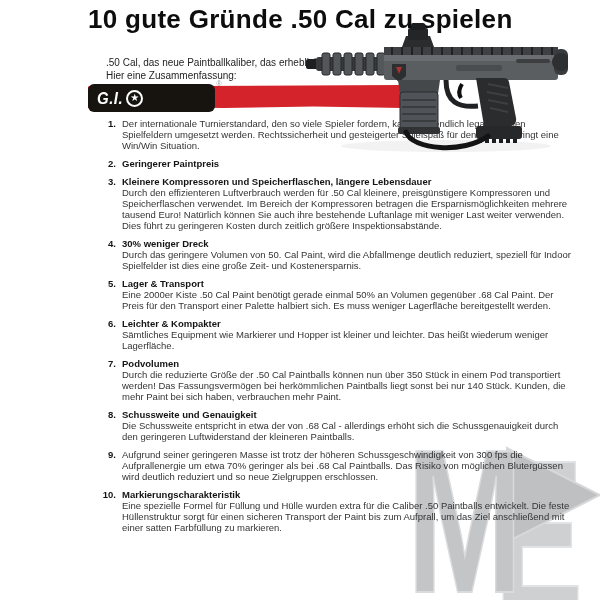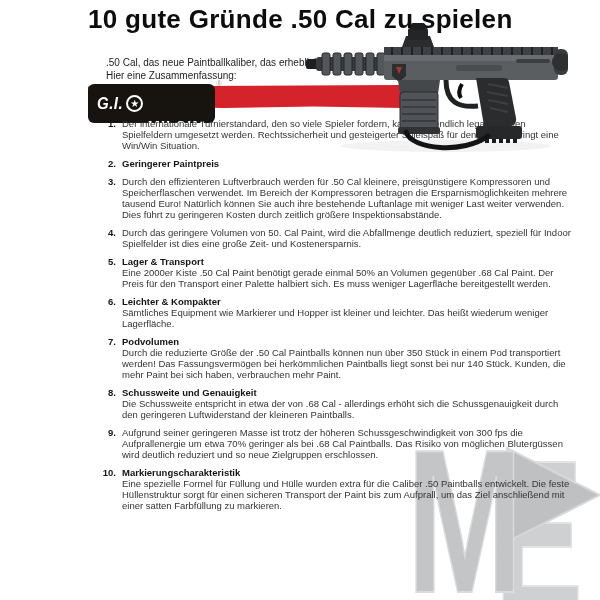--- a/index.html
+++ b/index.html
@@ -40,21 +40,21 @@
   }
 
   
   .banner{
     position:absolute;left:88px;top:85px;width:322px;height:23px;
     background:var(--banner-red);
     clip-path:polygon(0 6%,97.5% 0,99.2% 30%,97.3% 55%,100% 78%,98% 100%,70% 94%,42% 100%,18% 95%,0 100%);
     z-index:1;
   }
   .logo-box{
-    position:absolute;left:88px;top:84px;height:39px;
+    position:absolute;left:88px;top:84px;height:28px;
     background:var(--logo-black);
     border-radius:6px;
     display:flex;align-items:center;gap:3px;
     padding:0 10px 0 9px;
     z-index:2;
   }
   .logo-prefix,.logo-suffix{
     color:#fff;font-weight:bold;font-style:italic;
     font-size:15px;letter-spacing:.5px;line-height:1;
     transform:scaleY(1.05);
@@ -189,27 +189,29 @@
   <li class="reason">
     <span class="num">2.</span>
     <div class="txt">
       <div class="rtitle">Geringerer Paintpreis</div>
     </div>
   </li>
 
   <li class="reason">
     <span class="num">3.</span>
     <div class="txt">
+      <div class="rtitle">Kleinere Kompressoren und Speicherflaschen, längere Lebensdauer</div>
       <div class="rbody">Durch den effizienteren Luftverbrauch werden für .50 Cal kleinere, preisgünstigere Kompressoren und Speicherflaschen verwendet. Im Bereich der Kompressoren betragen die Ersparnismöglichkeiten mehrere tausend Euro! Natürlich können Sie auch ihre bestehende Luftanlage mit weniger Last weiter verwenden. Dies führt zu geringeren Kosten durch zeitlich größere Inspektionsabstände.</div>
     </div>
   </li>
 
   <li class="reason">
     <span class="num">4.</span>
     <div class="txt">
+      <div class="rtitle">30% weniger Dreck</div>
       <div class="rbody">Durch das geringere Volumen von 50. Cal Paint, wird die Abfallmenge deutlich reduziert, speziell für Indoor Spielfelder ist dies eine große Zeit- und Kostenersparnis.</div>
     </div>
   </li>
 
   <li class="reason">
     <span class="num">5.</span>
     <div class="txt">
       <div class="rtitle">Lager &amp; Transport</div>
       <div class="rbody">Eine 2000er Kiste .50 Cal Paint benötigt gerade einmal 50% an Volumen gegenüber .68 Cal Paint. Der Preis für den Transport einer Palette halbiert sich. Es muss weniger Lagerfläche bereitgestellt werden.</div>
     </div>

